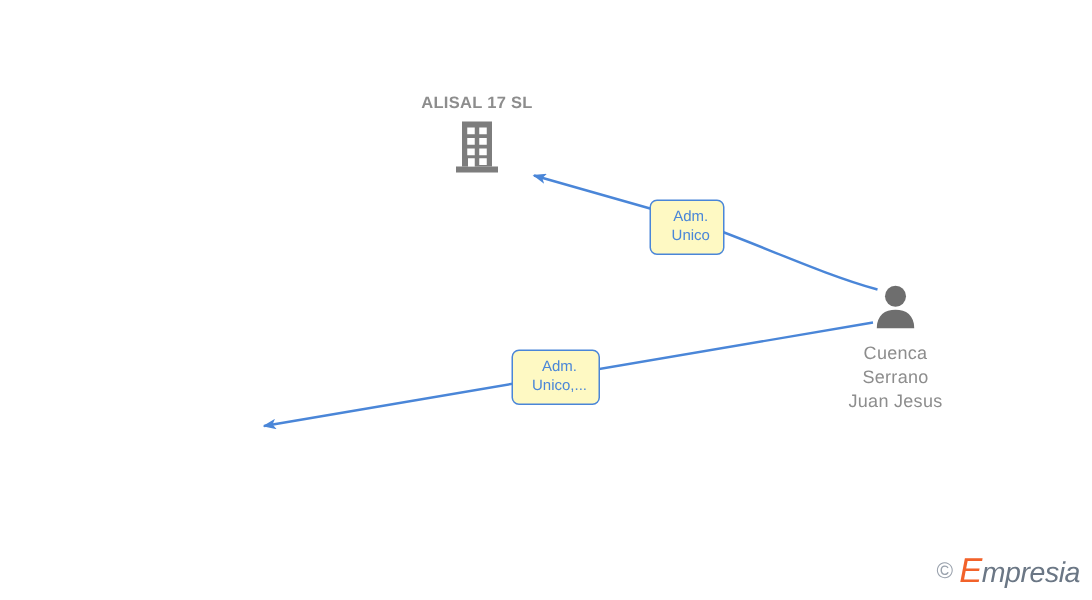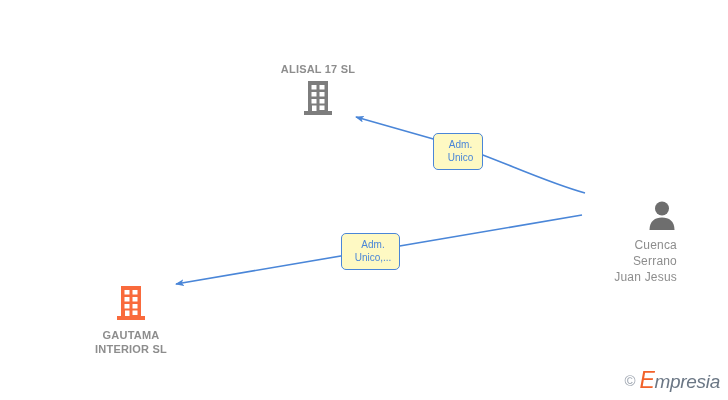--- a/index.html
+++ b/index.html
@@ -127,50 +127,32 @@
         <rect x="8.5" y="12" width="5" height="4.5" fill="#ffffff"></rect>
         <rect x="16.5" y="12" width="5" height="4.5" fill="#ffffff"></rect>
         <rect x="8.5" y="19" width="5" height="4.5" fill="#ffffff"></rect>
         <rect x="16.5" y="19" width="5" height="4.5" fill="#ffffff"></rect>
         <rect x="9" y="25.5" width="4.5" height="5.5" fill="#ffffff"></rect>
         <rect x="16.5" y="25.5" width="5" height="4.5" fill="#ffffff"></rect>
       </svg>
     </span>
   </div>
 
-  <div class="node person" style="left:597px; top:200px;text-align:right;">
+  <div class="node person" style="left:597px; top:189px;">
     <span class="icon">
       <svg width="30" height="30" viewBox="0 0 30 30" xmlns="http://www.w3.org/2000/svg">
         <circle cx="15" cy="8.5" r="7" fill="#6e6e6e"></circle>
         <path d="M 2.5 30 C 2.5 21 8 17.5 15 17.5 C 22 17.5 27.5 21 27.5 30 Z" fill="#6e6e6e"></path>
       </svg>
     </span>
     <div class="caption">Cuenca
 Serrano
 Juan Jesus</div>
   </div>
 
-  <div class="node company" style="left:131px; top:285px;">
-    <span class="icon">
-      <svg width="30" height="36" viewBox="0 0 30 36" xmlns="http://www.w3.org/2000/svg">
-        <rect x="5" y="1" width="20" height="30" fill="#f96a3c"></rect>
-        <rect x="1" y="31" width="28" height="4" fill="#f96a3c"></rect>
-        <rect x="8.5" y="5" width="5" height="4.5" fill="#ffffff"></rect>
-        <rect x="16.5" y="5" width="5" height="4.5" fill="#ffffff"></rect>
-        <rect x="8.5" y="12" width="5" height="4.5" fill="#ffffff"></rect>
-        <rect x="16.5" y="12" width="5" height="4.5" fill="#ffffff"></rect>
-        <rect x="8.5" y="19" width="5" height="4.5" fill="#ffffff"></rect>
-        <rect x="16.5" y="19" width="5" height="4.5" fill="#ffffff"></rect>
-        <rect x="9" y="25.5" width="4.5" height="5.5" fill="#ffffff"></rect>
-        <rect x="16.5" y="25.5" width="5" height="4.5" fill="#ffffff"></rect>
-      </svg>
-    </span>
-    <div class="caption">GAUTAMA
-INTERIOR  SL</div>
-  </div>
 
   <div class="edge-label" style="left:433px; top:133px; width:50px; height:37px;">Adm.
 Unico</div>
 
   <div class="edge-label" style="left:341px; top:233px; width:59px; height:37px;">Adm.
 Unico,...</div>
 
   <div id="watermark">
     <span class="copy">©</span>
     <span class="brand"><span class="e">E</span><span>mpresia</span></span>

